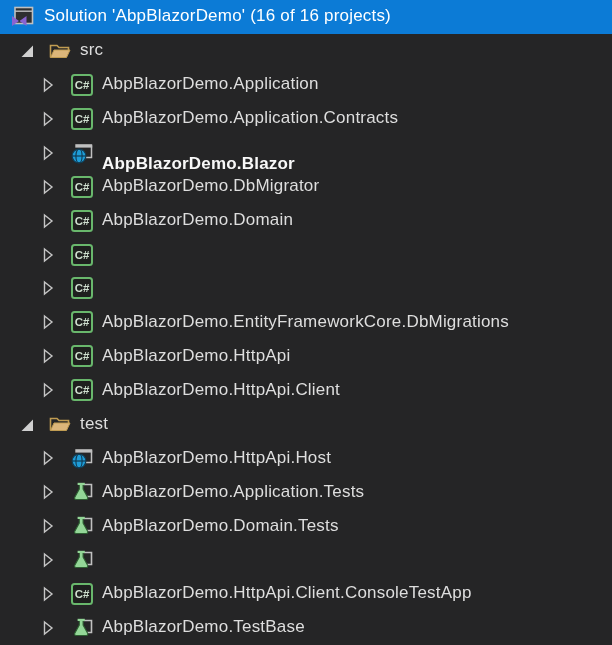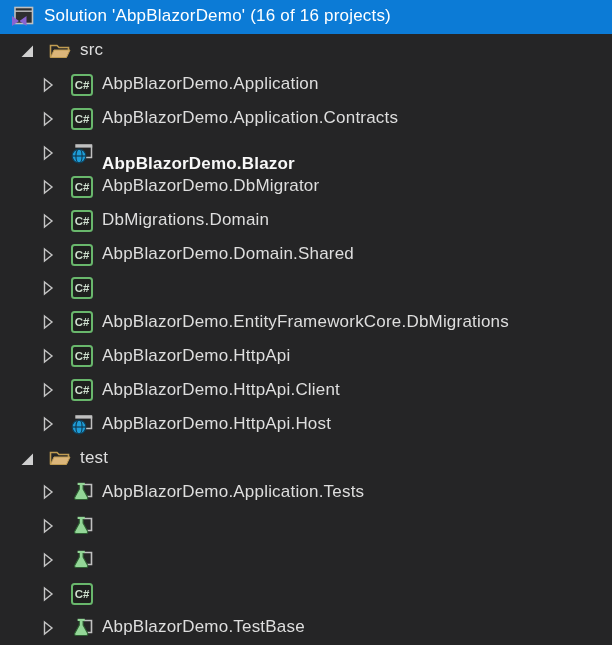--- a/index.html
+++ b/index.html
@@ -148,35 +148,34 @@
         <svg width="16" height="18" viewBox="0 0 16 18">
           <polygon points="4.5,3 12,9 4.5,15" fill="none" stroke="#c5c5c5" stroke-width="1.4"></polygon>
         </svg>
       </span>
       <span class="nodeicon">
         <svg width="24" height="24" viewBox="0 0 24 24">
           <rect x="2" y="2" width="20" height="20" rx="2.5" fill="#1e1f1e" stroke="#69b76c" stroke-width="2"></rect>
           <text x="12" y="16" text-anchor="middle" font-size="11.5" font-weight="bold" font-family="Liberation Sans, sans-serif" fill="#cfdfcf">C#</text>
         </svg>
       </span>
-      <span class="label">DbMigrations.Domain</span>
-    </div>
-    <div class="row lvl2">
-      <span class="arrow">
-        <svg width="16" height="18" viewBox="0 0 16 18">
-          <polygon points="4.5,3 12,9 4.5,15" fill="none" stroke="#c5c5c5" stroke-width="1.4"></polygon>
-        </svg>
-      </span>
-      <span class="nodeicon">
-        <svg width="24" height="24" viewBox="0 0 24 24">
-          <rect x="2" y="2" width="20" height="20" rx="2.5" fill="#1e1f1e" stroke="#69b76c" stroke-width="2"></rect>
-          <text x="12" y="16" text-anchor="middle" font-size="11.5" font-weight="bold" font-family="Liberation Sans, sans-serif" fill="#cfdfcf">C#</text>
-        </svg>
-      </span>
-      <span class="label">AbpBlazorDemo.Domain.Shared</span>
+      <span class="label">AbpBlazorDemo.Domain</span>
+    </div>
+    <div class="row lvl2">
+      <span class="arrow">
+        <svg width="16" height="18" viewBox="0 0 16 18">
+          <polygon points="4.5,3 12,9 4.5,15" fill="none" stroke="#c5c5c5" stroke-width="1.4"></polygon>
+        </svg>
+      </span>
+      <span class="nodeicon">
+        <svg width="24" height="24" viewBox="0 0 24 24">
+          <rect x="2" y="2" width="20" height="20" rx="2.5" fill="#1e1f1e" stroke="#69b76c" stroke-width="2"></rect>
+          <text x="12" y="16" text-anchor="middle" font-size="11.5" font-weight="bold" font-family="Liberation Sans, sans-serif" fill="#cfdfcf">C#</text>
+        </svg>
+      </span>
     </div>
     <div class="row lvl2">
       <span class="arrow">
         <svg width="16" height="18" viewBox="0 0 16 18">
           <polygon points="4.5,3 12,9 4.5,15" fill="none" stroke="#c5c5c5" stroke-width="1.4"></polygon>
         </svg>
       </span>
       <span class="nodeicon">
         <svg width="24" height="24" viewBox="0 0 24 24">
           <rect x="2" y="2" width="20" height="20" rx="2.5" fill="#1e1f1e" stroke="#69b76c" stroke-width="2"></rect>
@@ -218,53 +217,53 @@
           <polygon points="4.5,3 12,9 4.5,15" fill="none" stroke="#c5c5c5" stroke-width="1.4"></polygon>
         </svg>
       </span>
       <span class="nodeicon">
         <svg width="24" height="24" viewBox="0 0 24 24">
           <rect x="2" y="2" width="20" height="20" rx="2.5" fill="#1e1f1e" stroke="#69b76c" stroke-width="2"></rect>
           <text x="12" y="16" text-anchor="middle" font-size="11.5" font-weight="bold" font-family="Liberation Sans, sans-serif" fill="#cfdfcf">C#</text>
         </svg>
       </span>
       <span class="label">AbpBlazorDemo.HttpApi.Client</span>
+    </div>
+    <div class="row lvl1">
+      <span class="arrow">
+        <svg width="17" height="17" viewBox="0 0 17 17">
+          <polygon points="15,3.5 15,15 3.5,15" fill="#d0d0d0"></polygon>
+        </svg>
+      </span>
+      <span class="nodeicon">
+        <svg width="24" height="24" viewBox="0 0 24 24">
+          <path d="M2.5 18.5 V6.5 H9 L11 8.5 H20.5 V11" fill="none" stroke="#c09c52" stroke-width="1.6"></path>
+          <path d="M2.5 18.5 L6 11 H22 L18.5 18.5 Z" fill="#dcb67a" stroke="#c09c52" stroke-width="1"></path>
+        </svg>
+      </span>
+      <span class="label">test</span>
     </div>
     <div class="row lvl2">
       <span class="arrow">
         <svg width="16" height="18" viewBox="0 0 16 18">
           <polygon points="4.5,3 12,9 4.5,15" fill="none" stroke="#c5c5c5" stroke-width="1.4"></polygon>
         </svg>
       </span>
       <span class="nodeicon">
         <svg width="24" height="24" viewBox="0 0 24 24">
           <path d="M6 5 H21.5 V16.5 H14" fill="none" stroke="#c0c0c0" stroke-width="1.5"></path>
           <rect x="5.3" y="3.2" width="16.9" height="3.4" fill="#c0c0c0"></rect>
           <circle cx="9" cy="15" r="7" fill="#1e9cd7"></circle>
           <ellipse cx="9" cy="15" rx="3.1" ry="7" fill="none" stroke="#123b52" stroke-width="1.2"></ellipse>
           <line x1="2" y1="15" x2="16" y2="15" stroke="#123b52" stroke-width="1.2"></line>
           <circle cx="9" cy="15" r="6.9" fill="none" stroke="#123b52" stroke-width="1.2"></circle>
         </svg>
       </span>
       <span class="label">AbpBlazorDemo.HttpApi.Host</span>
     </div>
-    <div class="row lvl1">
-      <span class="arrow">
-        <svg width="17" height="17" viewBox="0 0 17 17">
-          <polygon points="15,3.5 15,15 3.5,15" fill="#d0d0d0"></polygon>
-        </svg>
-      </span>
-      <span class="nodeicon">
-        <svg width="24" height="24" viewBox="0 0 24 24">
-          <path d="M2.5 18.5 V6.5 H9 L11 8.5 H20.5 V11" fill="none" stroke="#c09c52" stroke-width="1.6"></path>
-          <path d="M2.5 18.5 L6 11 H22 L18.5 18.5 Z" fill="#dcb67a" stroke="#c09c52" stroke-width="1"></path>
-        </svg>
-      </span>
-      <span class="label">test</span>
-    </div>
     <div class="row lvl2">
       <span class="arrow">
         <svg width="16" height="18" viewBox="0 0 16 18">
           <polygon points="4.5,3 12,9 4.5,15" fill="none" stroke="#c5c5c5" stroke-width="1.4"></polygon>
         </svg>
       </span>
       <span class="nodeicon">
         <svg width="24" height="24" viewBox="0 0 24 24">
           <path d="M9.5 4.5 H21.5 V16.5 H15" fill="none" stroke="#c0c0c0" stroke-width="1.6"></path>
           <path d="M9.3 4 L9.3 9 L4.8 17.3 A1.4 1.4 0 0 0 6 19.5 L16.4 19.5 A1.4 1.4 0 0 0 17.6 17.3 L13.1 9 L13.1 4 Z" fill="#93d697" stroke="#2d5f31" stroke-width="1.1"></path>
@@ -279,20 +278,21 @@
           <polygon points="4.5,3 12,9 4.5,15" fill="none" stroke="#c5c5c5" stroke-width="1.4"></polygon>
         </svg>
       </span>
       <span class="nodeicon">
         <svg width="24" height="24" viewBox="0 0 24 24">
           <path d="M9.5 4.5 H21.5 V16.5 H15" fill="none" stroke="#c0c0c0" stroke-width="1.6"></path>
           <path d="M9.3 4 L9.3 9 L4.8 17.3 A1.4 1.4 0 0 0 6 19.5 L16.4 19.5 A1.4 1.4 0 0 0 17.6 17.3 L13.1 9 L13.1 4 Z" fill="#93d697" stroke="#2d5f31" stroke-width="1.1"></path>
           <line x1="7.6" y1="3.9" x2="14.8" y2="3.9" stroke="#93d697" stroke-width="2.2"></line>
         </svg>
       </span>
+      <span class="label">AbpBlazorDemo.Domain.Tests</span>
     </div>
     <div class="row lvl2">
       <span class="arrow">
         <svg width="16" height="18" viewBox="0 0 16 18">
           <polygon points="4.5,3 12,9 4.5,15" fill="none" stroke="#c5c5c5" stroke-width="1.4"></polygon>
         </svg>
       </span>
       <span class="nodeicon">
         <svg width="24" height="24" viewBox="0 0 24 24">
           <path d="M9.5 4.5 H21.5 V16.5 H15" fill="none" stroke="#c0c0c0" stroke-width="1.6"></path>
@@ -306,20 +306,21 @@
         <svg width="16" height="18" viewBox="0 0 16 18">
           <polygon points="4.5,3 12,9 4.5,15" fill="none" stroke="#c5c5c5" stroke-width="1.4"></polygon>
         </svg>
       </span>
       <span class="nodeicon">
         <svg width="24" height="24" viewBox="0 0 24 24">
           <rect x="2" y="2" width="20" height="20" rx="2.5" fill="#1e1f1e" stroke="#69b76c" stroke-width="2"></rect>
           <text x="12" y="16" text-anchor="middle" font-size="11.5" font-weight="bold" font-family="Liberation Sans, sans-serif" fill="#cfdfcf">C#</text>
         </svg>
       </span>
+      <span class="label">AbpBlazorDemo.HttpApi.Client.ConsoleTestApp</span>
     </div>
     <div class="row lvl2">
       <span class="arrow">
         <svg width="16" height="18" viewBox="0 0 16 18">
           <polygon points="4.5,3 12,9 4.5,15" fill="none" stroke="#c5c5c5" stroke-width="1.4"></polygon>
         </svg>
       </span>
       <span class="nodeicon">
         <svg width="24" height="24" viewBox="0 0 24 24">
           <path d="M9.5 4.5 H21.5 V16.5 H15" fill="none" stroke="#c0c0c0" stroke-width="1.6"></path>

